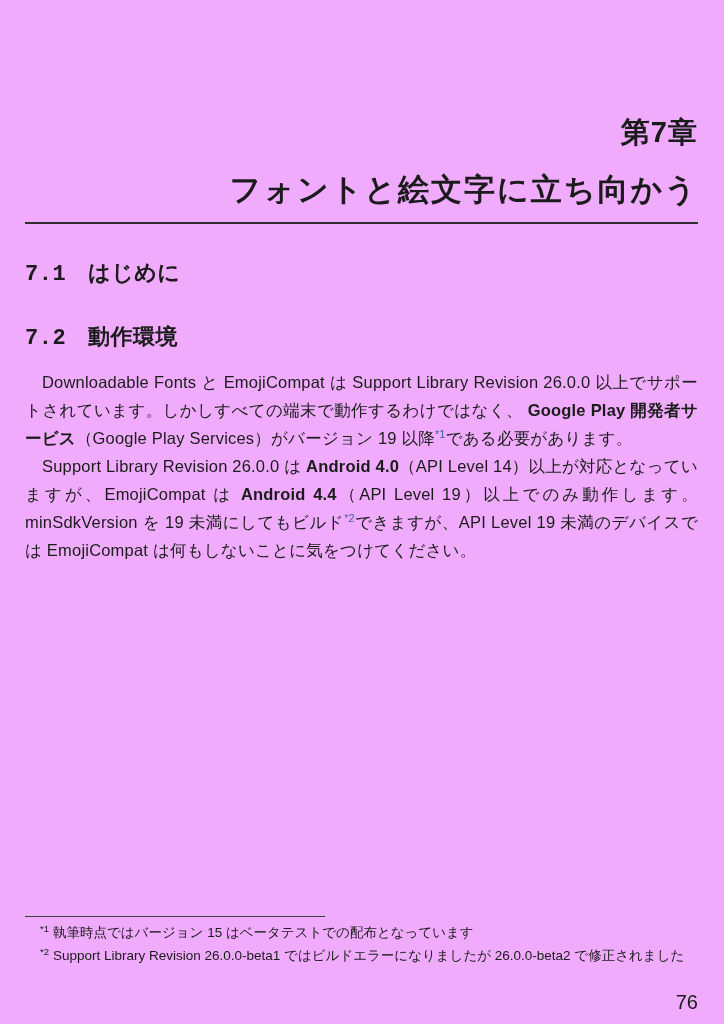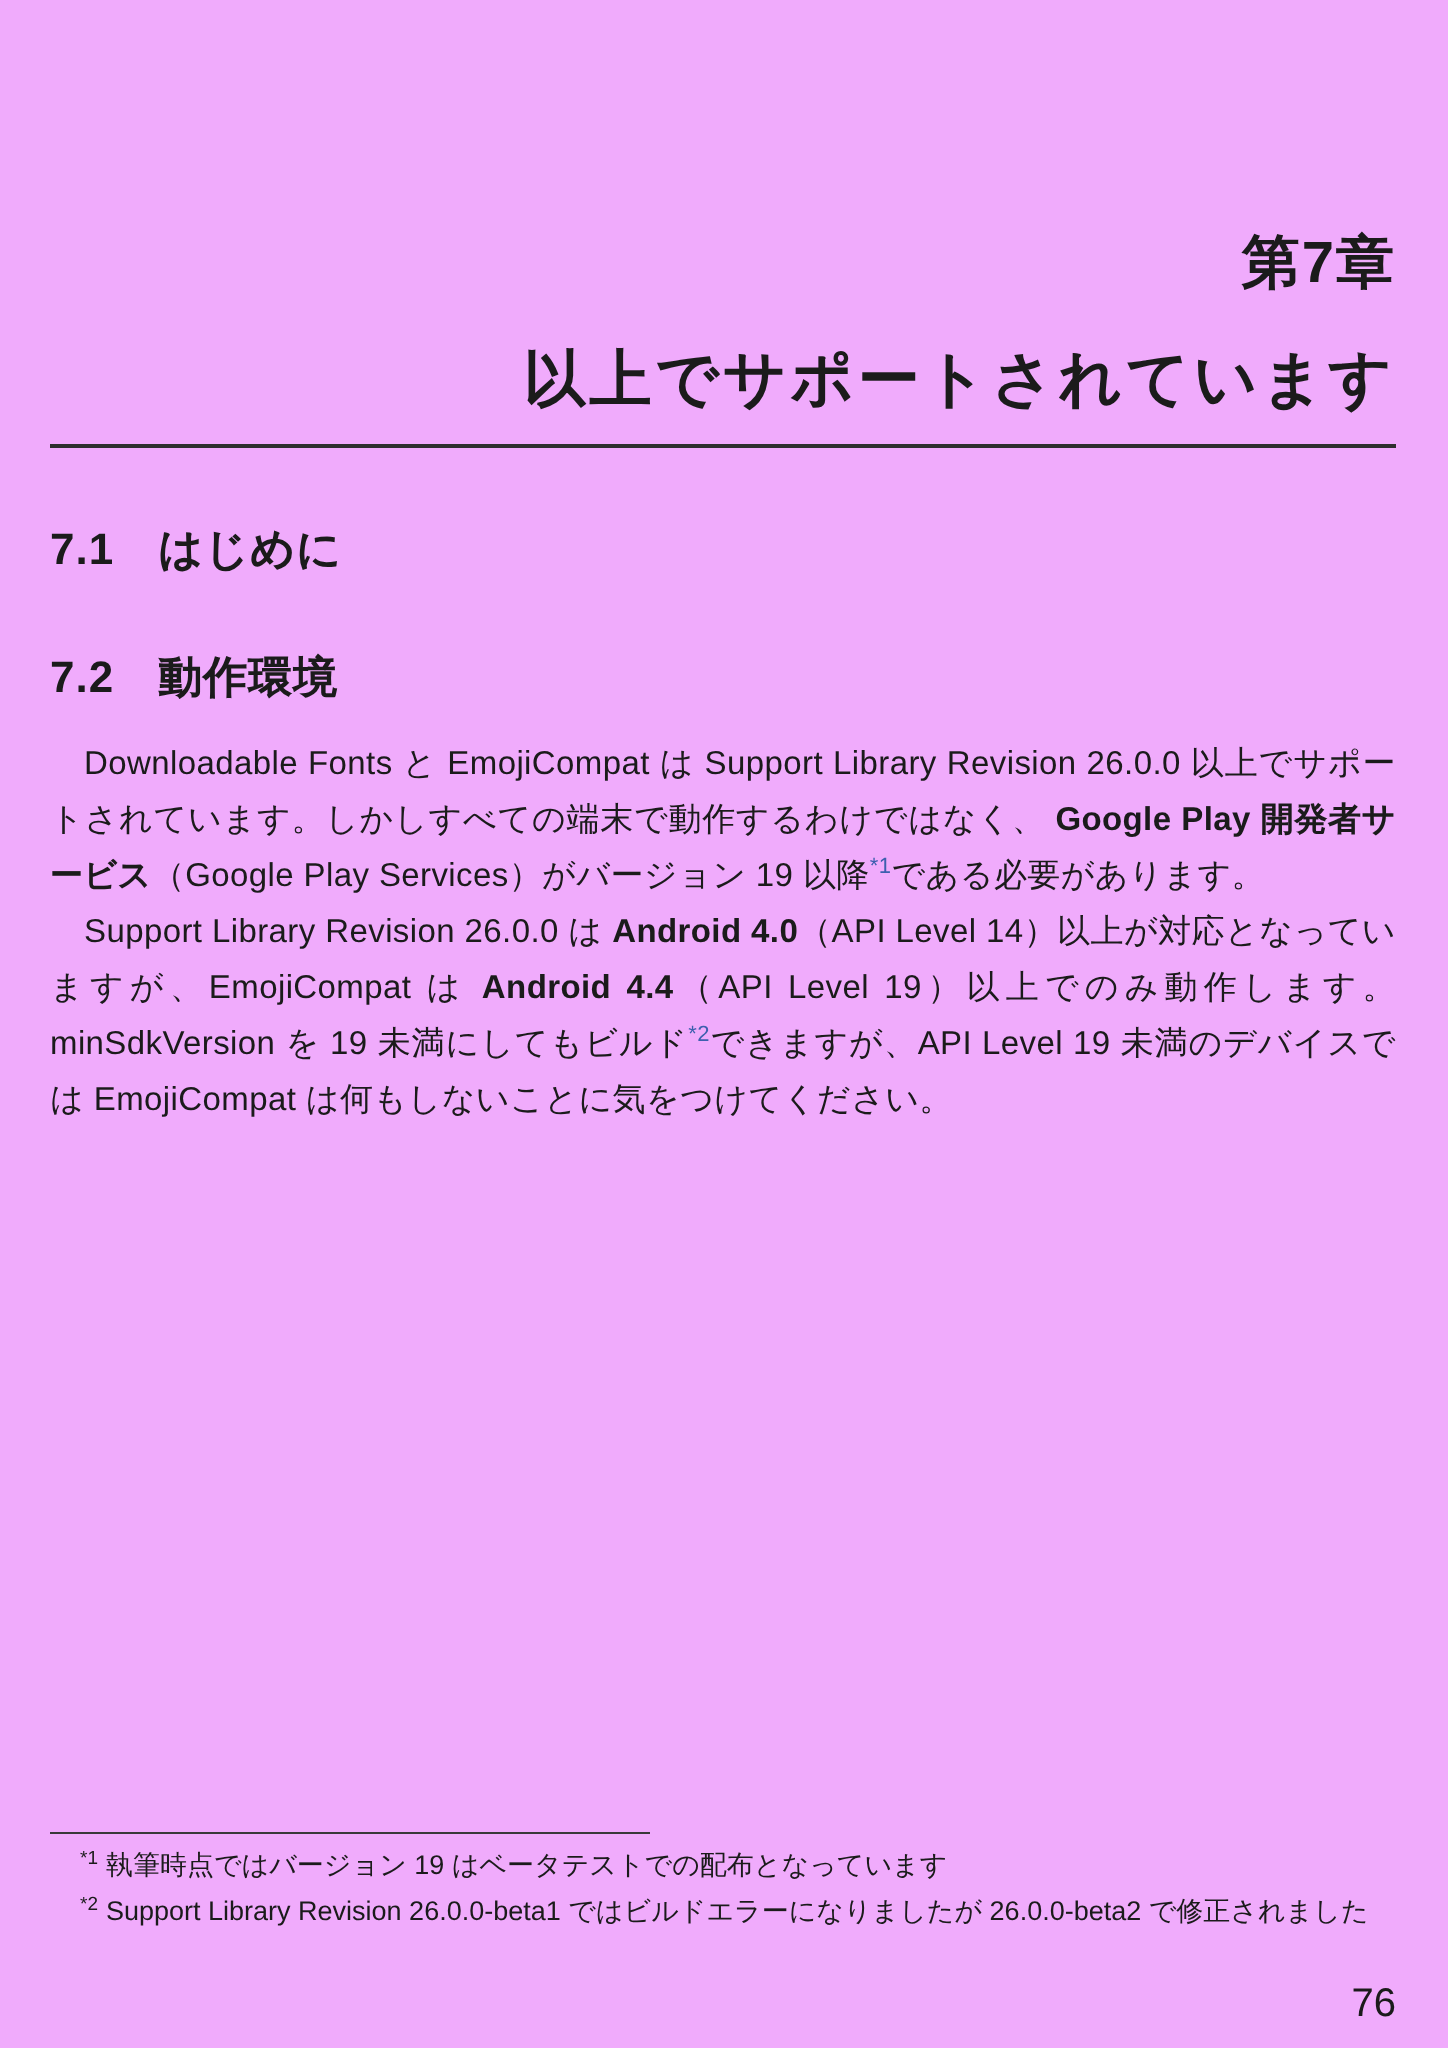--- a/index.html
+++ b/index.html
@@ -37,20 +37,21 @@
     border-top: 2px solid #2e2e2e;
     height: 0;
   }
   main { display: block; padding: 0 26px 0 25px; }
   .section-heading {
     font-size: 22px;
     font-weight: bold;
     margin: 38px 0 16px 0;
     line-height: 1.2;
     letter-spacing: 0.5px;
+    font-family: Liberation Mono, monospace;
   }
   .section-number { margin-right: 22px; }
   .body-para {
     font-size: 16.5px;
     line-height: 28px;
     text-align: justify;
     margin: 0;
     text-indent: 17px;
     letter-spacing: 0.2px;
   }
@@ -91,38 +92,38 @@
     line-height: 1.2;
   }
 </style>
 </head>
 <body>
 
 <div class="page">
 
   <header class="chapter-header">
     <div class="chapter-label">第7章</div>
-    <h1 class="chapter-title">以上でサポートされています</h1>
+    <h1 class="chapter-title">フォントと絵文字に立ち向かう</h1>
     <div class="chapter-rule"></div>
   </header>
 
   <main id="sections">
       <section>
         <h2 class="section-heading"><span class="section-number">7.1</span><span>はじめに</span></h2>
       </section>
       <section>
         <h2 class="section-heading"><span class="section-number">7.2</span><span>動作環境</span></h2>
         <p class="body-para"><span>Downloadable Fonts と EmojiCompat は Support Library Revision 26.0.0 以上でサポートされています。しかしすべての端末で動作するわけではなく、 </span><strong>Google Play 開発者サービス</strong><span>（Google Play Services）がバージョン 19 以降</span><sup class="fn-ref" style="color: rgb(61, 95, 174);">*1</sup><span>である必要があります。</span></p>
         <p class="body-para"><span>Support Library Revision 26.0.0 は </span><strong>Android 4.0</strong><span>（API Level 14）以上が対応となっていますが、EmojiCompat は </span><strong>Android 4.4</strong><span>（API Level 19）以上でのみ動作します。minSdkVersion を 19 未満にしてもビルド</span><sup class="fn-ref" style="color: rgb(61, 95, 174);">*2</sup><span>できますが、API Level 19 未満のデバイスでは EmojiCompat は何もしないことに気をつけてください。</span></p>
       </section>
     </main>
 
   <footer class="footnote-area">
     <div class="footnote-rule"></div>
     <div id="footnotes-list">
-        <div class="footnote"><sup class="fn-marker">*1</sup><span>執筆時点ではバージョン 19 はベータテストでの配布となっています</span></div>
+        <div class="footnote"><sup class="fn-marker">*1</sup><span>執筆時点ではバージョン 15 はベータテストでの配布となっています</span></div>
         <div class="footnote"><sup class="fn-marker">*2</sup><span>Support Library Revision 26.0.0-beta1 ではビルドエラーになりましたが 26.0.0-beta2 で修正されました</span></div>
       </div>
   </footer>
 
   <div class="page-number">76</div>
 
 </div>
 
 </body></html>

